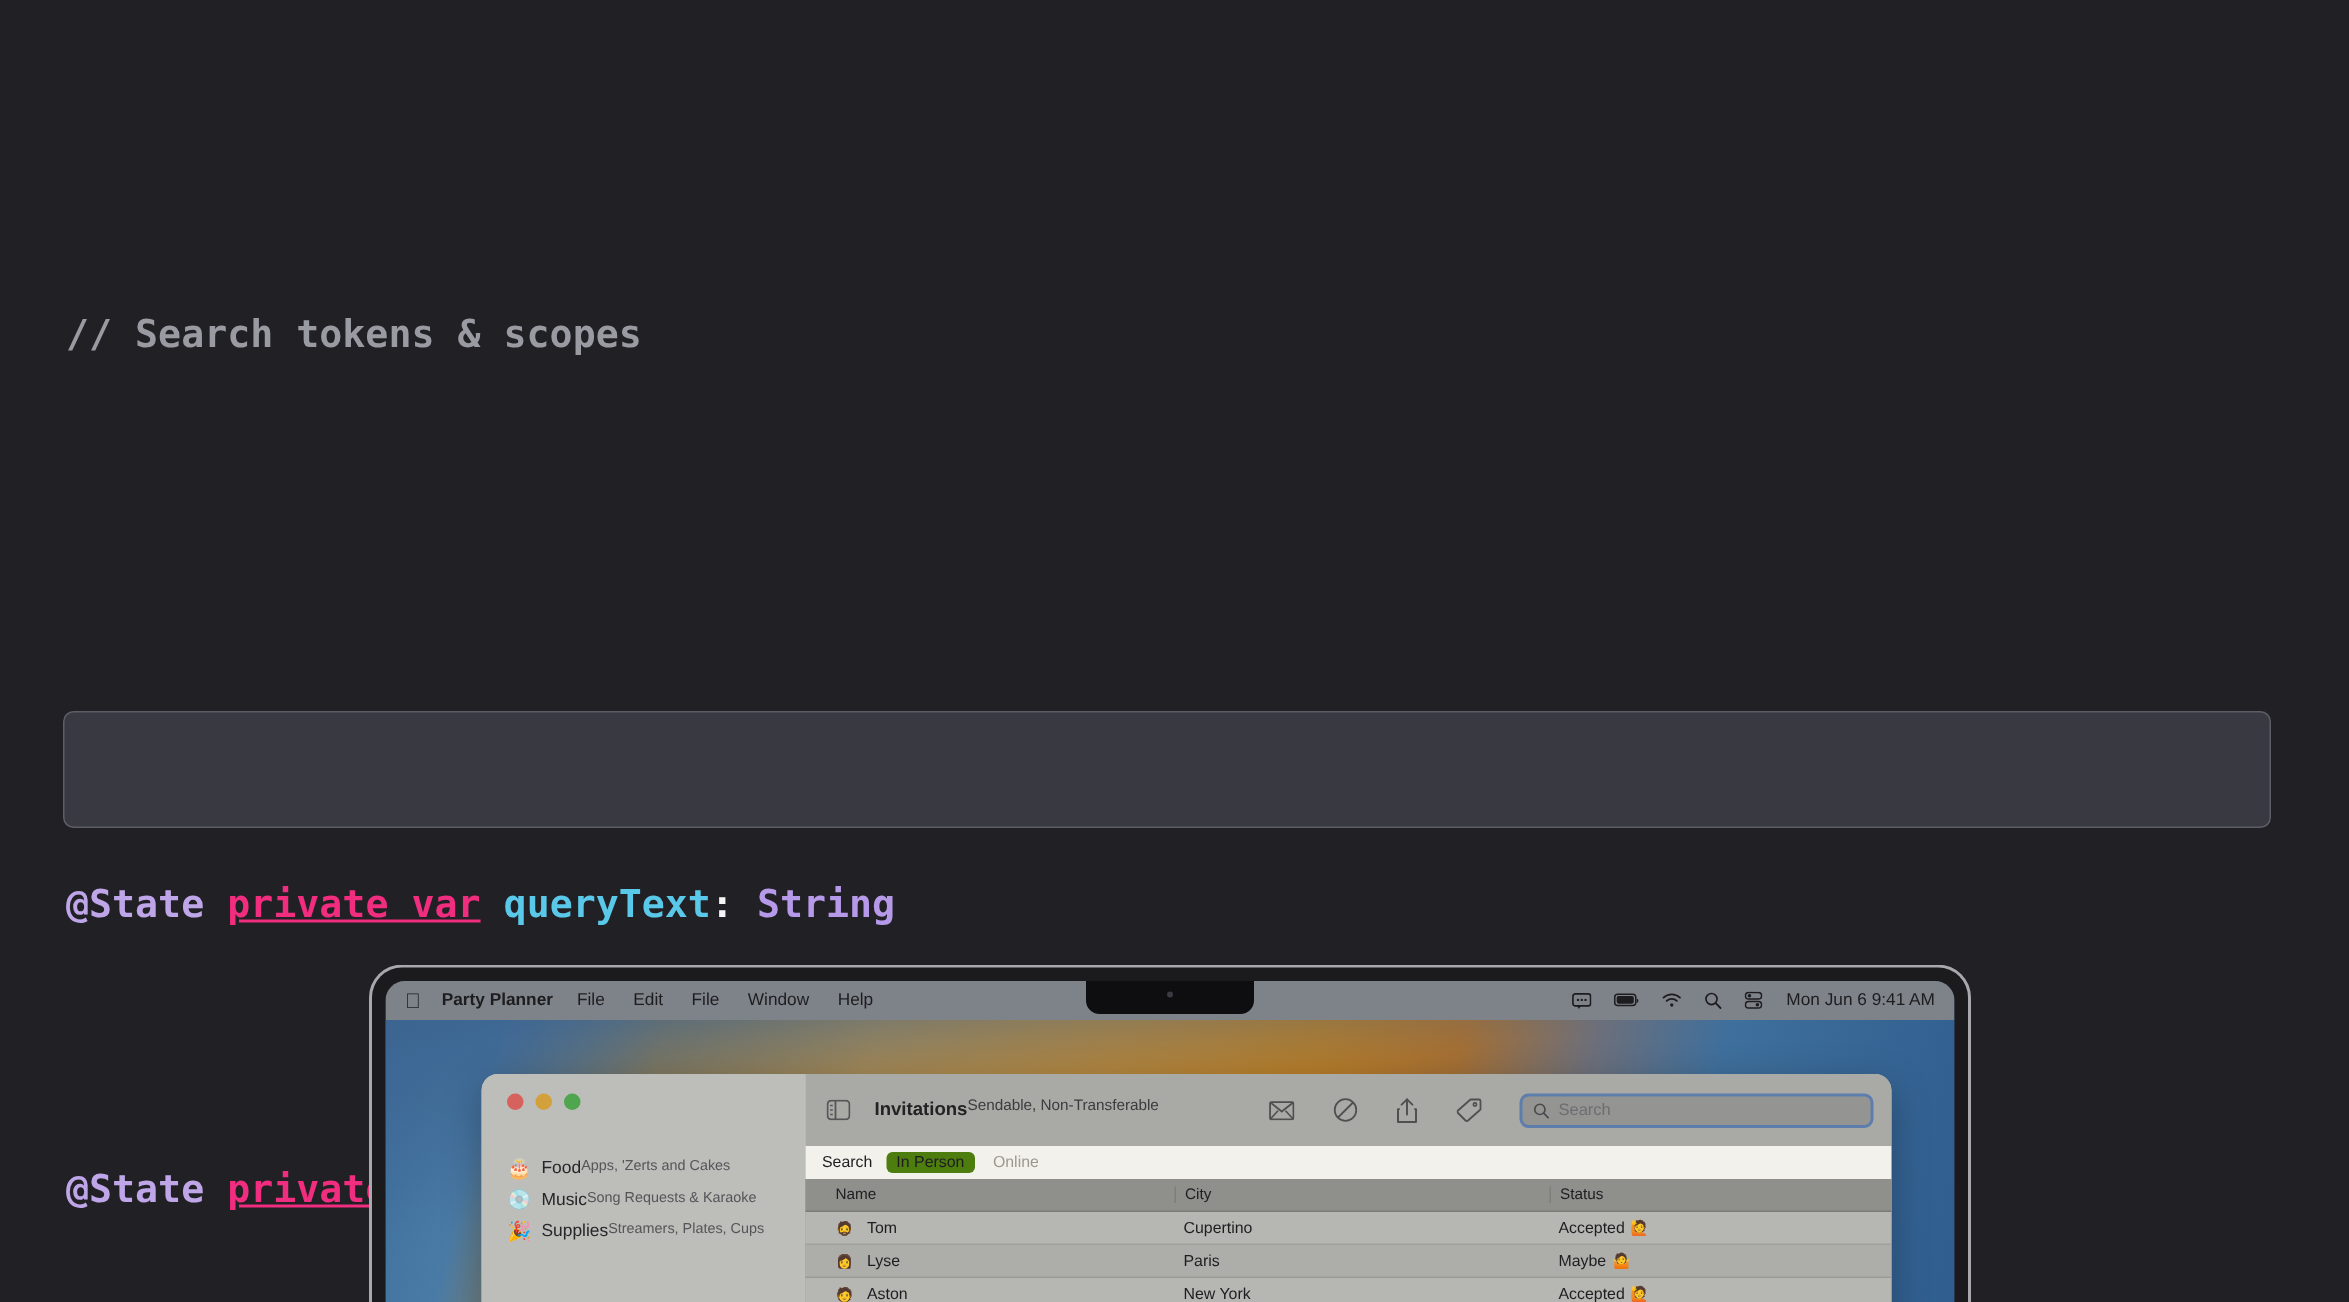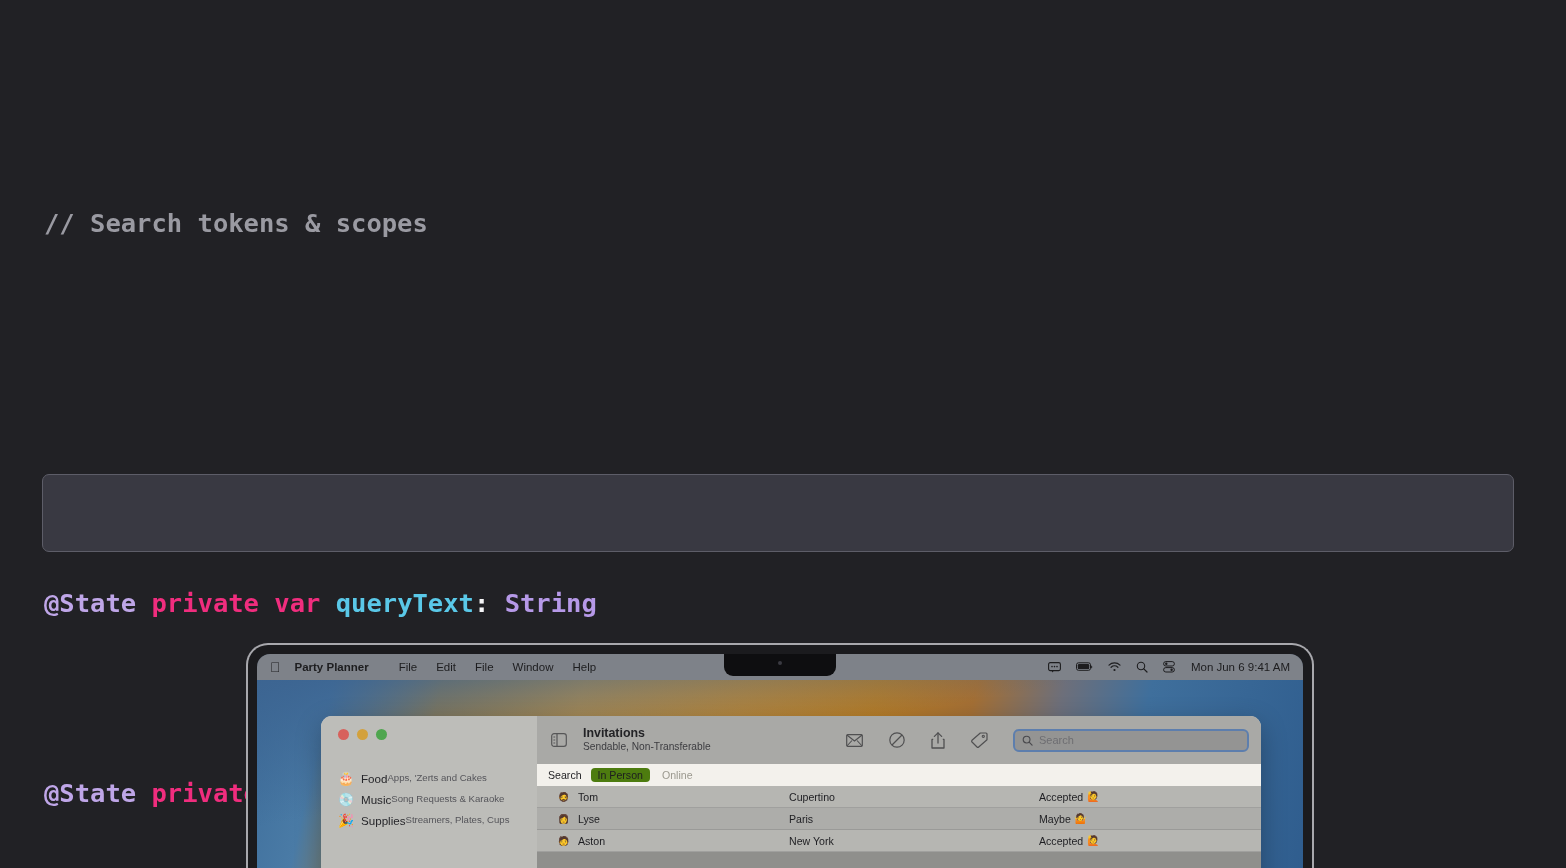--- a/index.html
+++ b/index.html
@@ -21,21 +21,21 @@
     line-height:38.3px;
     letter-spacing:0px;
     white-space:pre;
     font-weight:700;
   }
   .code-line{ height:38.3px; white-space:pre;margin-top:37px; }
   .code-line.blank{ }
 
   .c-comment{ color:#9a9aa2; font-weight:700;}
   .c-attr   { color:#bfa6e8; }
-  .c-kw     { color:#f02d7e; }
+  .c-kw     { color:#f02d7e;text-decoration:underline; }
   .c-prop   { color:#5ac8e8; }
   .c-type   { color:#b699e8; }
   .c-typeg  { color:#96e0bf; }
   .c-plain  { color:#f5f5f7; }
 
   
   .hl-block{
     position:absolute;
     left:42px; top:474px;
     width:1472px; height:78px;
@@ -89,21 +89,21 @@
     height:26px;
     background:rgba(150,150,152,0.78);
     display:flex; align-items:center;
     padding:0 13px;
     font-size:11.5px;
     color:#1d1d1f;
     z-index:8;
   }
   .menubar .apple{ font-size:14px; margin-right:14px; line-height:1; }
   .menubar .mb-item{ margin-right:19px; white-space:nowrap; }
-  .menubar .mb-item.bold{ font-weight:bold; margin-right:30px; }
+  .menubar .mb-item.bold{ font-weight:bold; margin-right:16px; }
   .menubar .spacer{ flex:1; }
   .mb-icon{ margin-left:15px; display:inline-flex; align-items:center; }
   .mb-clock{ margin-left:16px; white-space:nowrap; font-size:11.5px; }
 
   
   .wallpaper{
     position:absolute; left:0; right:0; top:26px; bottom:0;
     background:
       linear-gradient(103deg,
         #3f6f9c 0%, #4a7ba6 7%,
@@ -149,21 +149,21 @@
   .dot.g{ background:#4fa64f; }
 
   .win-toolbar{
     flex:1;
     background:#a9a9a6;
     display:flex; align-items:center;
     padding:0 12px 0 14px;
     gap:0;
   }
   .sidebar-toggle{ margin-right:16px; opacity:.65; display:flex; }
-  .win-titles{ display:flex; flex-direction:column; justify-content:center; }
+  .win-titles{ display:flex; flex-direction:row; justify-content:center; }
   .win-title{ font-size:12.4px; font-weight:bold; color:#232326; line-height:1.22; }
   .win-subtitle{ font-size:10.2px; color:#3c3c40; line-height:1.25; }
   .tb-spacer{ flex:1; }
   .tb-icon{ margin:0 13px; opacity:.72; display:flex; align-items:center; }
   .tb-search{
     width:236px; height:23px;
     background:rgba(120,120,122,0.42);
     border:2px solid #5d7ead;
     border-radius:6px;
     display:flex; align-items:center;
@@ -429,20 +429,25 @@
           </div>
 
           <div class="win-content">
 
             <div class="scopebar">
               <span class="scope-label">Search</span>
               <span class="scope-pill">In Person</span>
               <span class="scope-plain">Online</span>
             </div>
 
+            <div class="tbl-head">
+              <span class="col-name">Name</span>
+              <span class="col-city">City</span>
+              <span class="col-status">Status</span>
+            </div>
 
             <div class="tbl-row">
               <span class="col-name">
                 <span class="av">🧔</span>
                 <span>Tom</span>
               </span>
               <span class="col-city">Cupertino</span>
               <span class="col-status">
                 <span>Accepted</span>
                 <span class="st-emoji">🙋</span>

